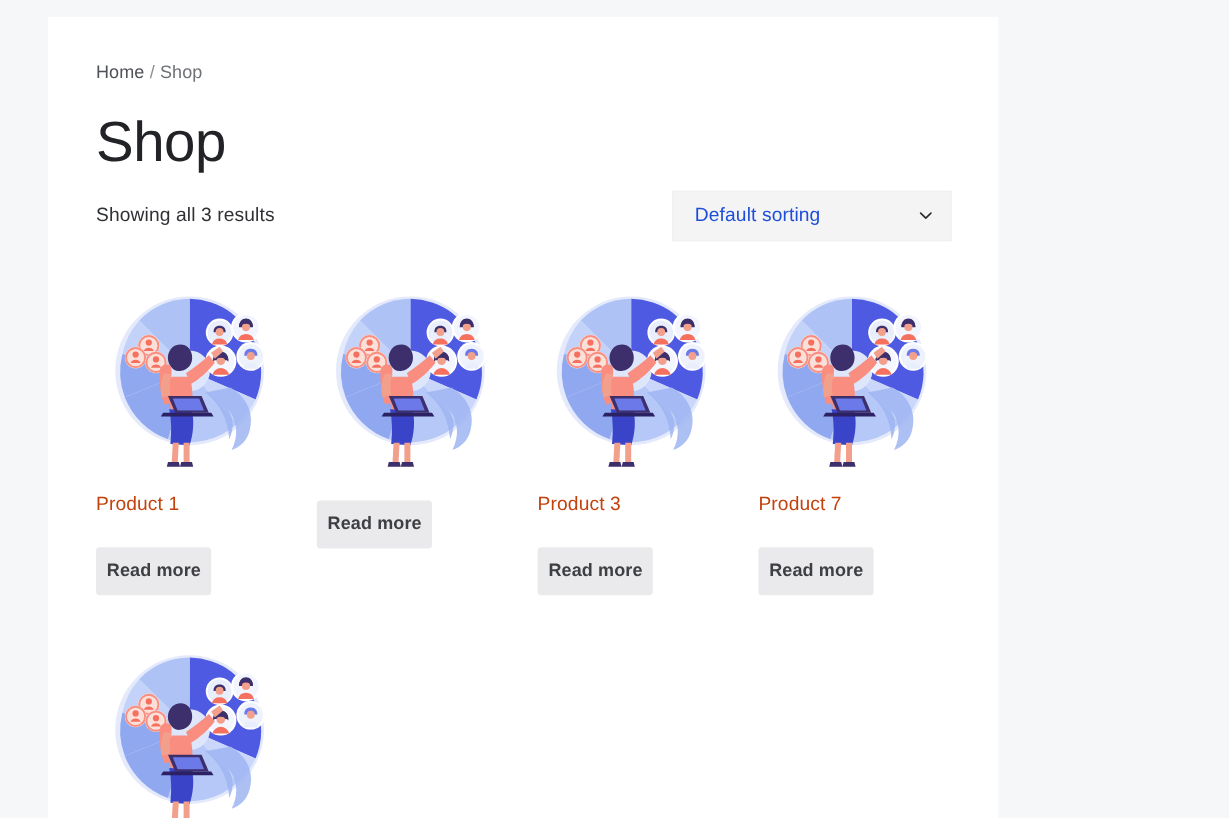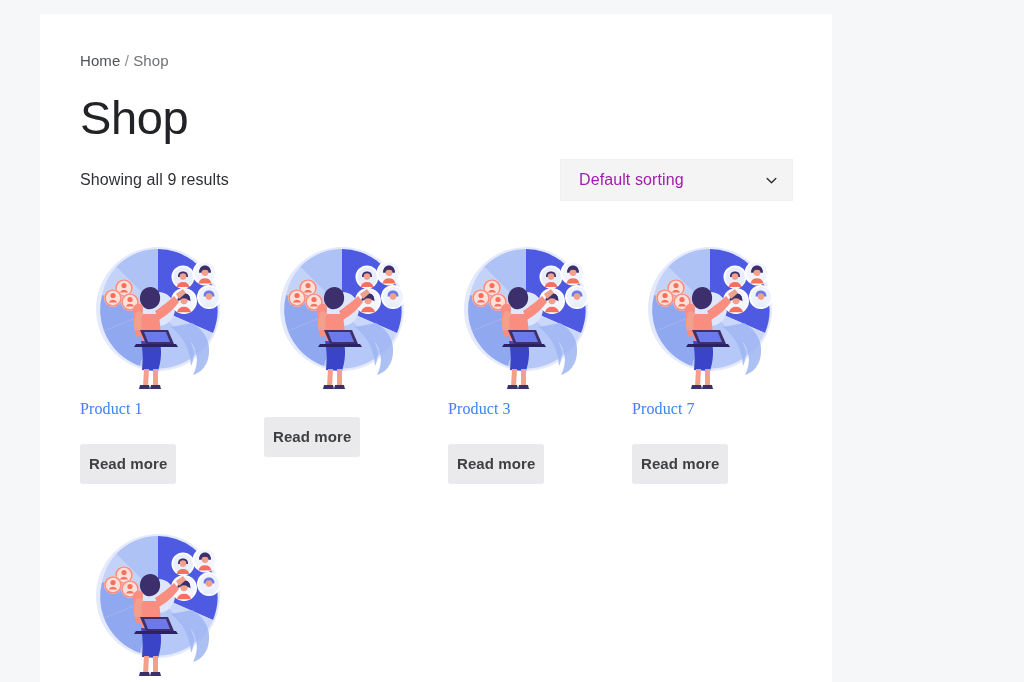--- a/index.html
+++ b/index.html
@@ -49,43 +49,42 @@
   .sorting-select {
     position:absolute; left:480px; top:-4px;
     width:233px; height:42px;
     background:#f4f4f5;
     border:1px solid #f0f0f1;
     display:flex; align-items:center;
     padding:0 14px 0 18px;
     cursor:pointer;
   }
   .sorting-select .sel-label {
-    flex:1; font-size:16px; color:#a21caf; letter-spacing:0.1px;
+    flex:1; font-size:16px; color:#1d4ed8; letter-spacing:0.1px;
   }
   .chev { width:13px; height:13px; flex:0 0 auto; color:#2b2d30; }
 
   
   .grid {
     margin-top:14px;
     display:grid;
     grid-template-columns:repeat(4, 184px);
     row-gap:4px;
   }
   .product { width:160px; }
   .product-thumb {
     width:160px; height:158px;
     display:block;
   }
   .product-thumb svg { display:block; width:160px; height:158px; }
   .product-title {
-    margin-top:6px;
-    font-size:16px; color:#3b82f6;
+    margin-top:18px;
+    font-size:16px; color:#c2410c;
     letter-spacing:0.1px; line-height:1.3;
     cursor:pointer;
-    font-family:Liberation Serif, serif;
   }
   .read-more {
     margin-top:24px;
     display:inline-block;
     background:#eaeaec;
     border:none; border-radius:3px;
     padding:11px 9px 12px;
     font-family:"Liberation Sans", sans-serif;
     font-size:15px; font-weight:bold; color:#3d3f42;
     letter-spacing:0.1px; cursor:pointer;
@@ -99,21 +98,21 @@
   <div id="card">
     <div id="inner">
 
       <div class="breadcrumb">
         <span class="crumb-link">Home</span><span class="sep"> / </span><span class="current">Shop</span>
       </div>
 
       <h1 class="page-title">Shop</h1>
 
       <div class="toolbar">
-        <div class="result-count">Showing all 9 results</div>
+        <div class="result-count">Showing all 3 results</div>
 
         <div class="sorting-select">
           <span class="sel-label">Default sorting</span>
           <span class="chev">
             <svg viewBox="0 0 13 13" fill="none" xmlns="http://www.w3.org/2000/svg" aria-hidden="true">
               <path d="M2.2 4.6 L6.5 8.7 L10.8 4.6" stroke="currentColor" stroke-width="1.4" stroke-linecap="round" stroke-linejoin="round"></path>
             </svg>
           </span>
         </div>
       </div>

